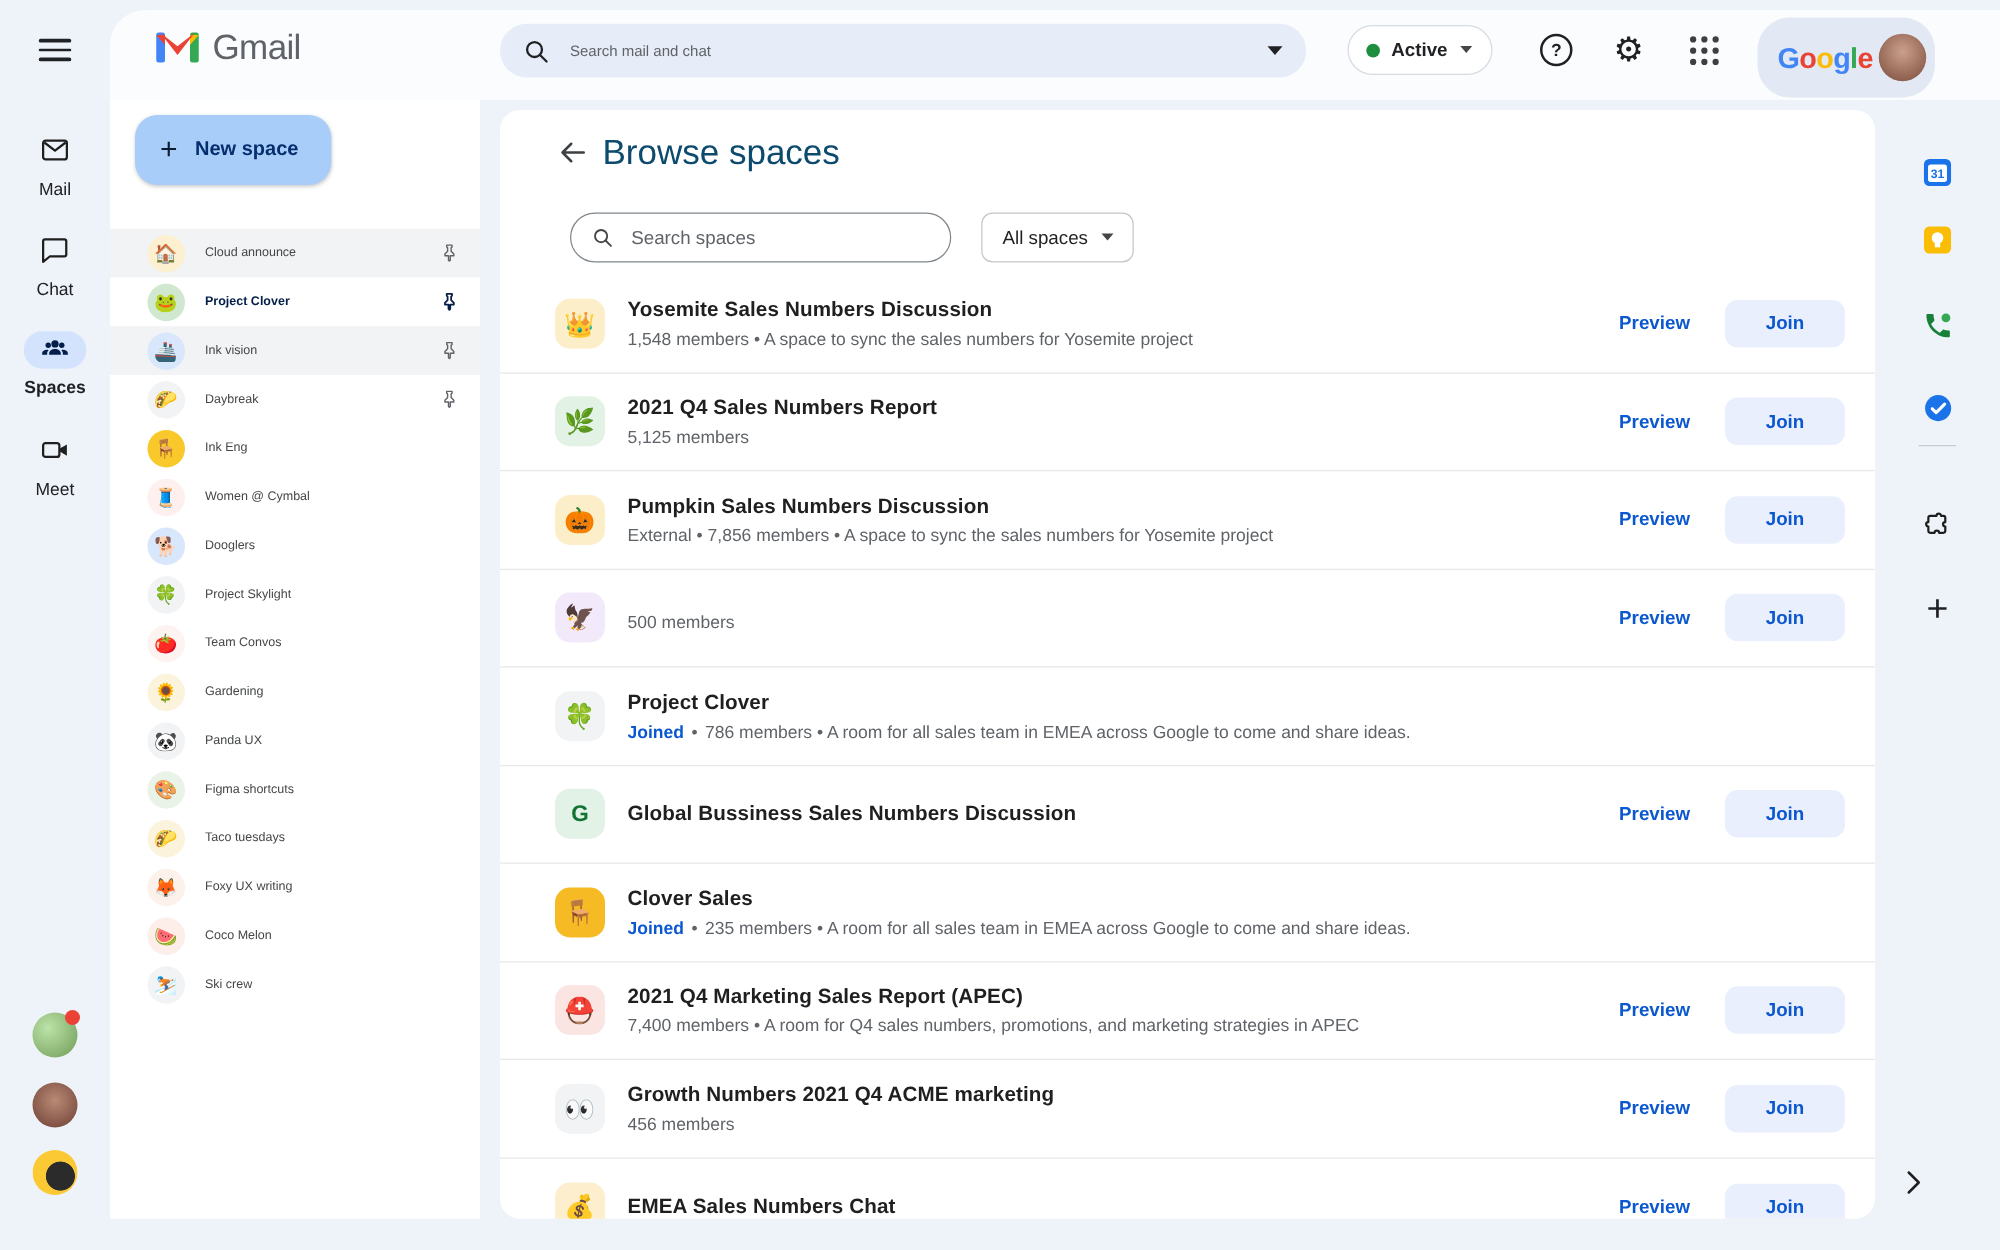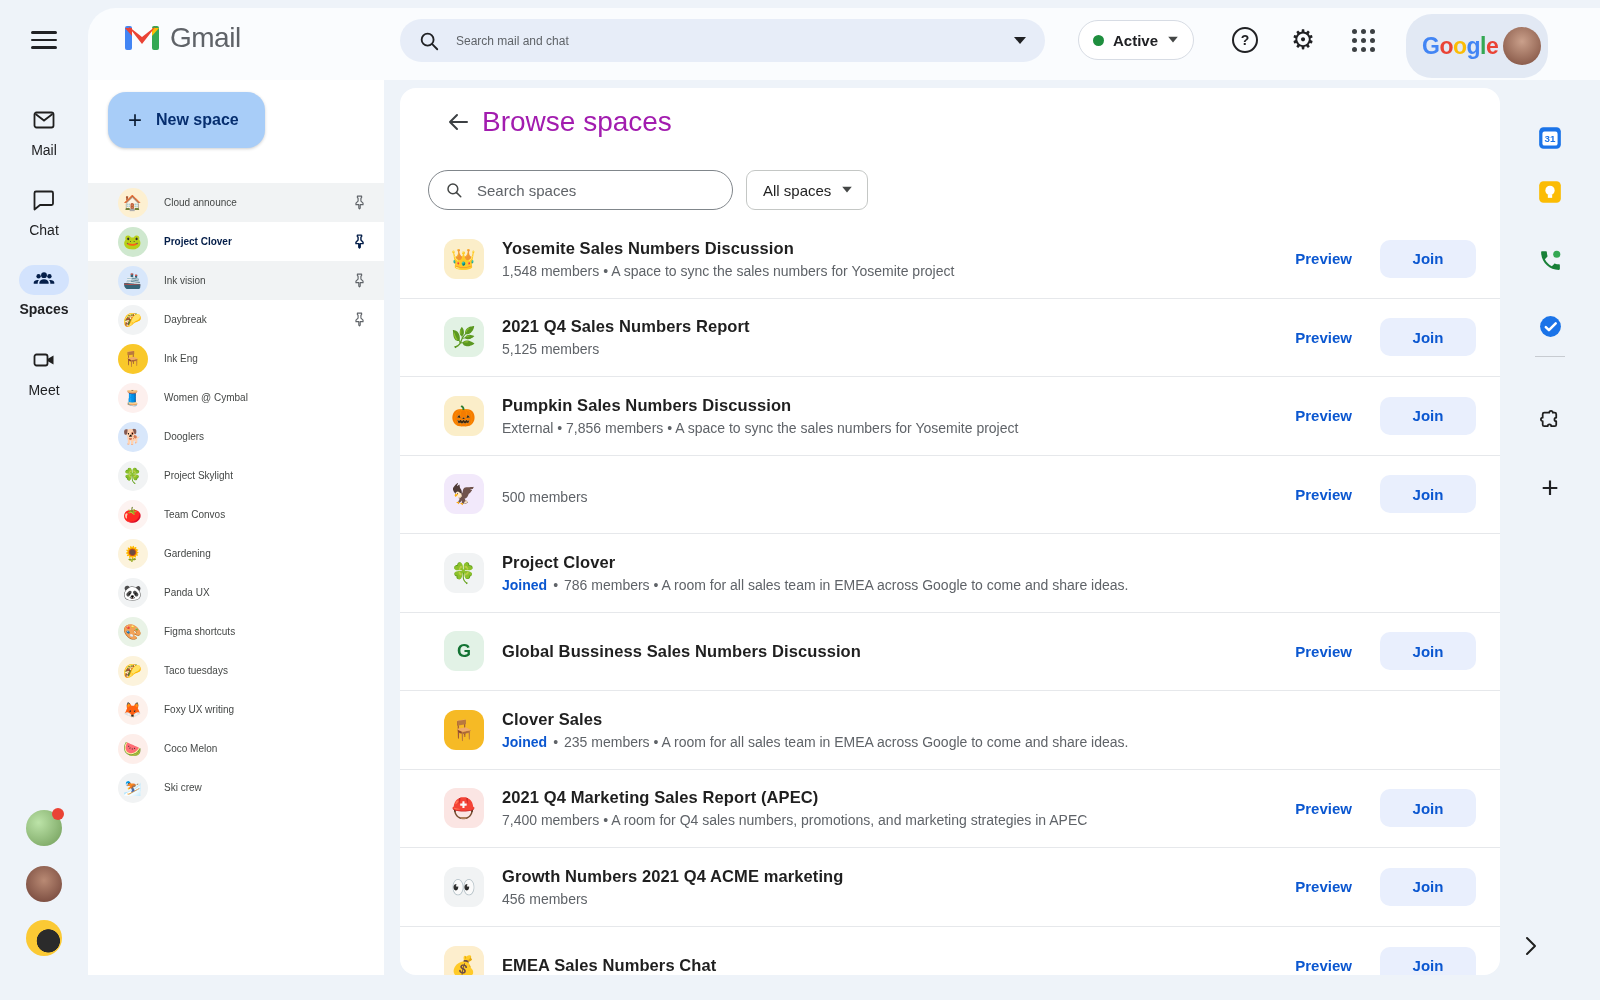--- a/index.html
+++ b/index.html
@@ -51,22 +51,22 @@
   .sp-row{height:39px;display:flex;align-items:center;padding:0 16px 0 30px;cursor:pointer}
   .sp-row--tint{background:#f1f3f4}
   .sp-avatar{width:30px;height:30px;border-radius:50%;display:flex;align-items:center;justify-content:center;font-size:15px;flex:none;font-family:"DejaVu Sans",sans-serif}
   .sp-name{margin-left:16px;flex:1;font-size:10px;color:#444746;white-space:nowrap;overflow:hidden}
   .sp-row--selected .sp-name{color:#041e49;font-weight:bold}
   .pin{width:17px;height:17px;flex:none}
 
   
   .main-card{position:absolute;left:400px;top:88px;width:1100px;height:887px;background:#fff;border-radius:16px;overflow:hidden}
   .back-btn{position:absolute;left:42px;top:18px;width:32px;height:32px;display:flex;align-items:center;justify-content:center;cursor:pointer}
-  .page-title{position:absolute;left:82px;top:18px;font-size:28px;color:#a21caf}
-  .controls{position:absolute;left:28px;top:82px;display:flex;gap:13px}
+  .page-title{position:absolute;left:82px;top:18px;font-size:28px;color:#0c4a6e}
+  .controls{position:absolute;left:56px;top:82px;display:flex;gap:24px}
   .space-search{width:305px;height:40px;border:1px solid #80868b;border-radius:20px;display:flex;align-items:center;padding:0 16px;box-sizing:border-box;background:#fff}
   .space-search input{flex:1;border:none;outline:none;font-size:15px;color:#3c4043;margin-left:12px;background:transparent;font-family:inherit}
   .space-search input::placeholder{color:#5f6368}
   .chip{height:40px;border:1px solid #c4c7c5;border-radius:9px;background:#fff;display:flex;align-items:center;gap:10px;padding:0 14px 0 16px;font-size:15px;color:#1f1f1f;cursor:pointer;box-sizing:border-box;font-family:inherit}
   .browse-list{position:absolute;left:0;top:132px;width:1100px}
   .br-row{height:78.5px;display:flex;align-items:center;padding:0 24px 0 44px;box-sizing:border-box;border-bottom:1px solid #e6e8eb}
   .br-row:last-child{border-bottom:none}
   .br-avatar{width:40px;height:40px;border-radius:12px;display:flex;align-items:center;justify-content:center;font-size:20px;flex:none;font-family:"DejaVu Sans",sans-serif}
   .br-avatar .letter{font-size:18px;font-weight:bold;color:#137333;font-family:"Liberation Sans",sans-serif}
   .br-text{margin-left:18px;flex:1;min-width:0}

